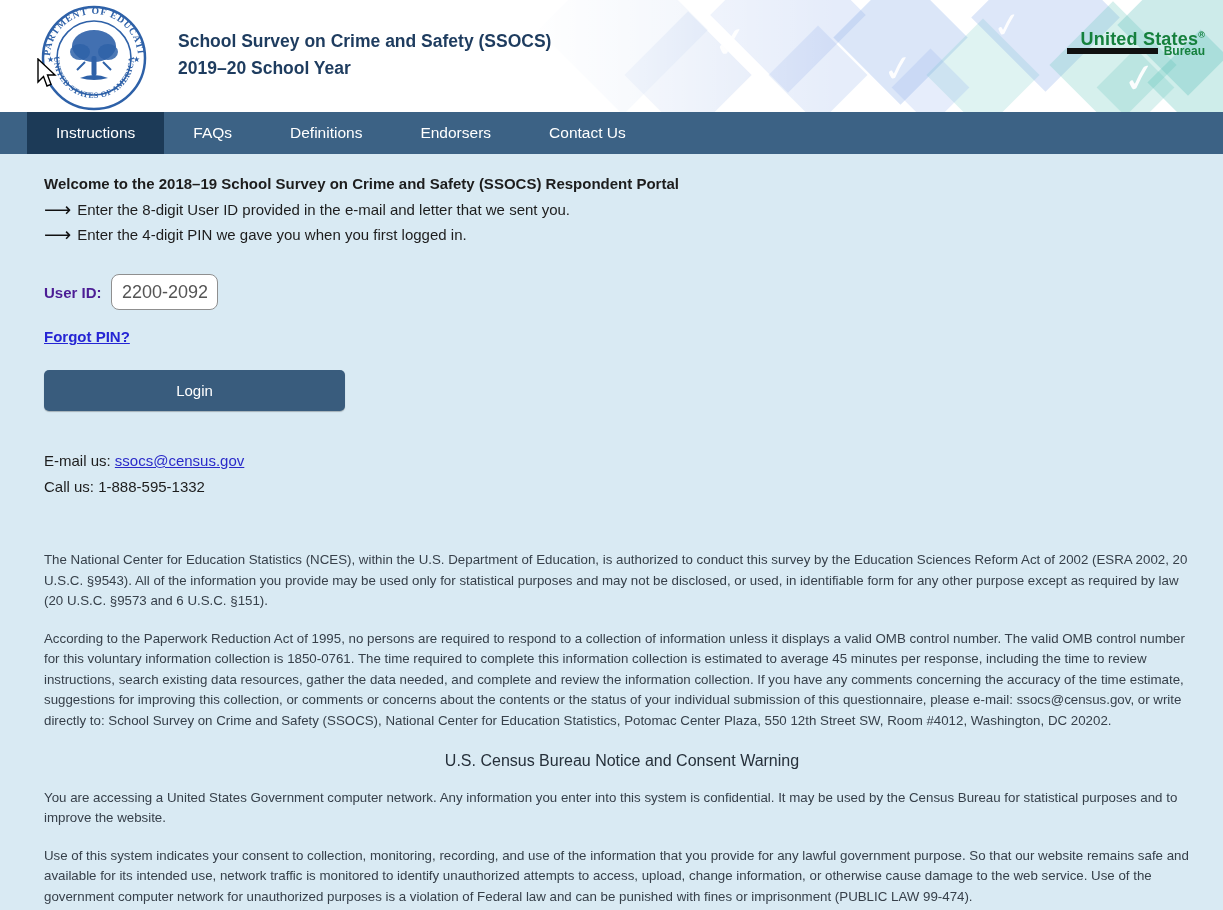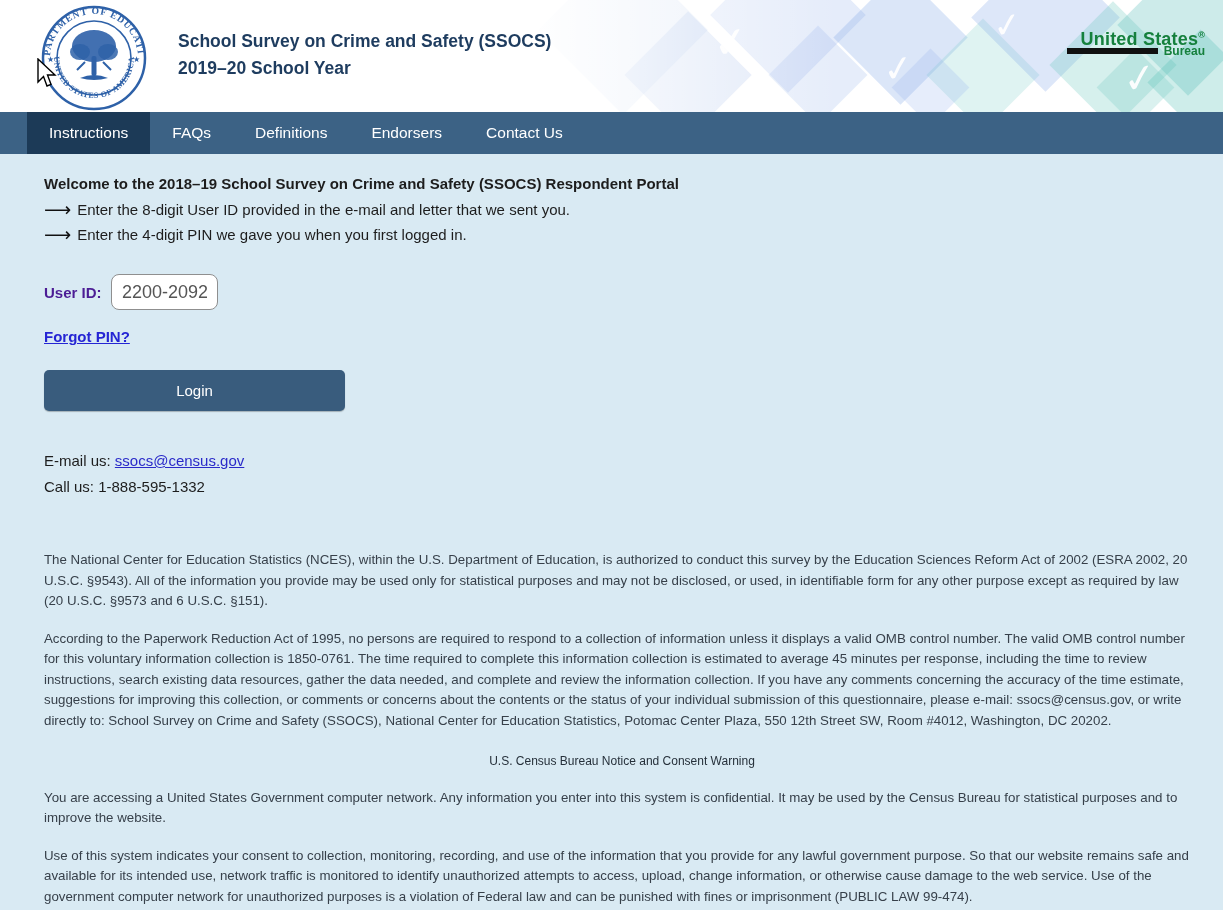--- a/index.html
+++ b/index.html
@@ -53,21 +53,21 @@
   
   .cursor { position:absolute; left:36px; top:58px; z-index:50; }
   
   .nav {
     height:42px; background:#3c6285;
     display:flex; align-items:stretch; padding-left:27px;
     color:#fff; font-size:15.5px;
   }
   .nav-item {
     display:flex; align-items:center;
-    padding:0 22px; cursor:pointer; white-space:nowrap;
+    padding:0 29px; cursor:pointer; white-space:nowrap;
   }
   .nav-item.active { background:#1c3a57; }
   
   .main { padding: 21px 23px 0 44px; }
   .welcome { font-size:15px; font-weight:bold; color:#1d1d1d; margin-bottom:5px; }
   .instr-line { display:flex; align-items:center; line-height:25px; font-size:15px; color:#1d1d1d; }
   .arrow { font-size:19px; margin-right:6px; color:#111; font-family:"DejaVu Sans",sans-serif; line-height:25px; }
   .form-area { margin-top:27px; }
   .form-row { display:flex; align-items:center; margin-bottom:10px; }
   .form-label { font-weight:bold; font-size:15px; width:67px; color:#4c1d95; }
@@ -90,21 +90,21 @@
     color:#fff; font-size:15px; cursor:pointer;
     font-family:"Liberation Sans",sans-serif;
     box-shadow: 0 1px 1px rgba(0,0,0,0.25);
   }
   .contact { margin-top:37px; font-size:15px; line-height:26px; color:#1d1d1d; }
   .contact a { color:#2a2ac9; text-decoration:underline; cursor:pointer; }
   
   .legal { margin-top:50px; color:#37404a; font-size:13.3px; line-height:20.5px; }
   .legal p { margin-bottom:17px; }
   .notice-heading {
-    text-align:center; font-size:12px; color:#26303a;
+    text-align:center; font-size:16px; color:#26303a;
     margin: 20px 0 16px 0; font-weight:normal;
   }
 </style>
 </head>
 <body>
 
 <div class="header">
   <div class="pattern">
     <div class="dm" style="left:40px;  top:-30px; width:120px;height:120px;background:rgba(140,170,230,0.18);"></div>
     <div class="dm" style="left:120px; top:30px;  width:90px; height:90px; background:rgba(120,155,225,0.22);"></div>

